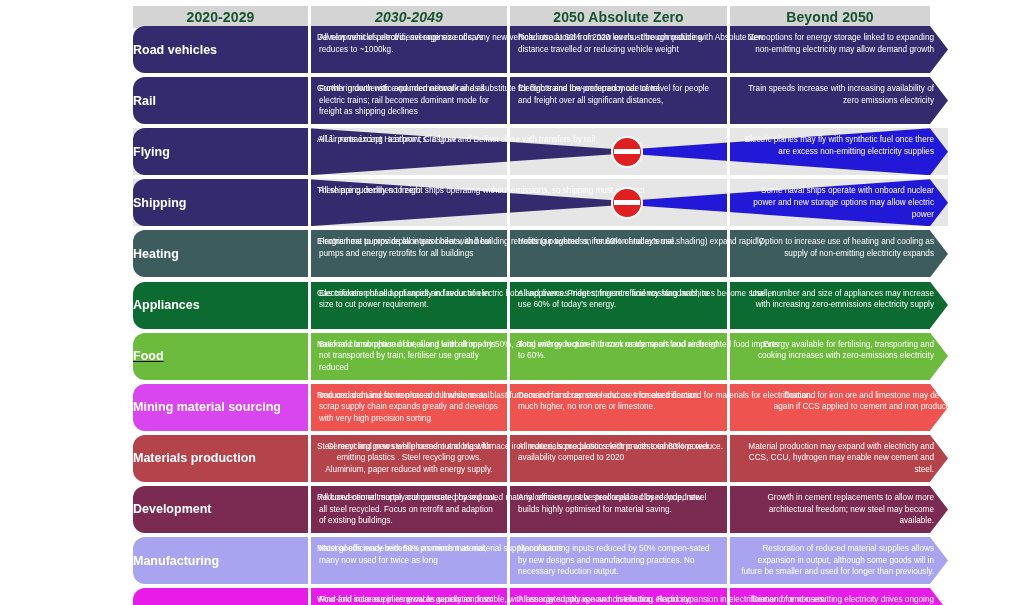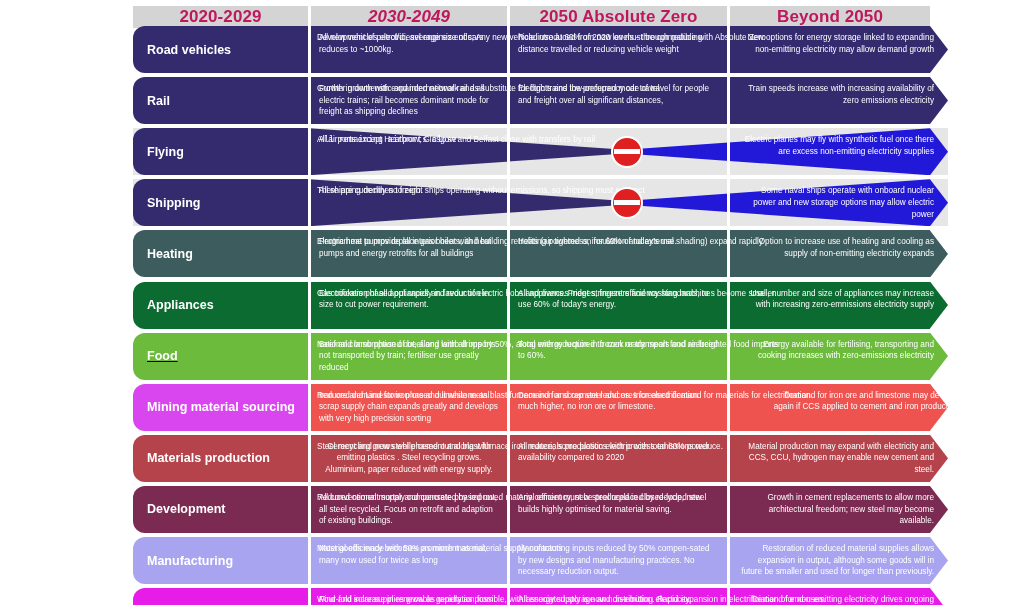--- a/index.html
+++ b/index.html
@@ -8,35 +8,35 @@
     width:1024px;height:605px;overflow:hidden;
     background:#ffffff;
     font-family:"Liberation Sans","DejaVu Sans",sans-serif;
     -webkit-font-smoothing:antialiased;
   }
   #board{position:relative;width:1024px;height:605px;}
 
   
   .hdr-band{position:absolute;top:6px;height:22px;background:#d4d4d4;
     display:flex;align-items:center;justify-content:center;}
-  .hdr-band span{font-size:17px;font-weight:bold;color:#be185d;letter-spacing:.1px;}
+  .hdr-band span{font-size:14px;font-weight:bold;color:#14532d;letter-spacing:.1px;}
 
   
   .row{position:absolute;left:0;right:0;height:47px;}
   .rowband{position:absolute;left:133px;right:0;top:0;height:47px;}
 
   
   .greyback{position:absolute;top:0;height:47px;background:#e6e6e6;}
 
   
   .label-pill{
     position:absolute;left:0;top:0;width:176px;height:47px;
     border-radius:12px 0 0 12px;
     display:flex;align-items:center;
-    box-sizing:border-box;padding-left:14px;
+    box-sizing:border-box;
   }
   .label-pill .ltext{
     font-size:12.5px;font-weight:bold;color:#ffffff;line-height:1.12;
   }
   
   .cell{position:absolute;top:0;height:47px;box-sizing:border-box;
     padding:6px 8px 0 8px;}
   .cell p{margin:0;font-size:8.2px;line-height:1.42;color:#ffffff;}
   .cell.c1 p{color:#ffffff;}
   .cell.right p{text-align:right;}

